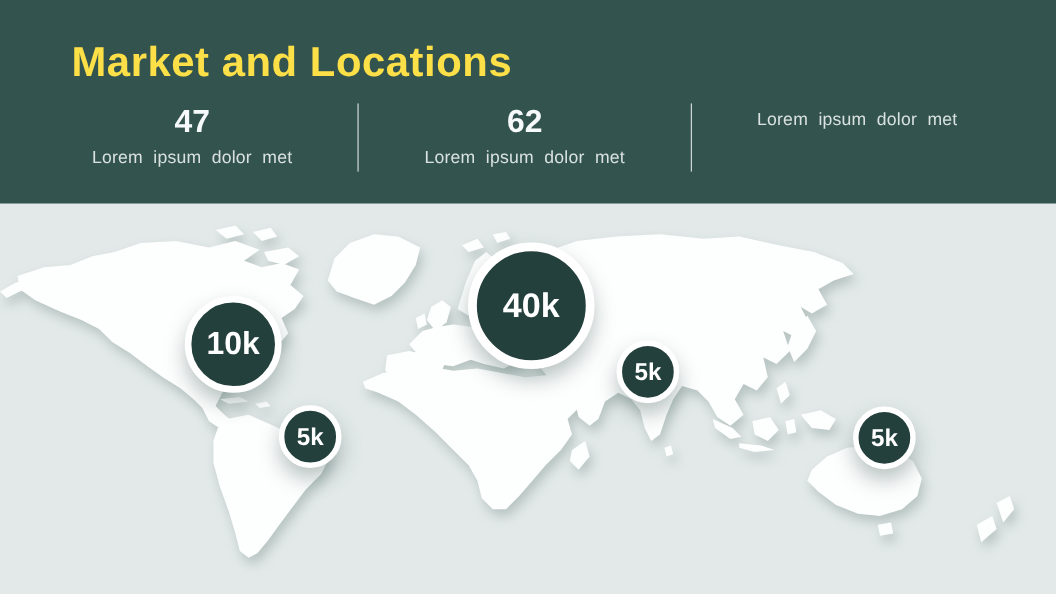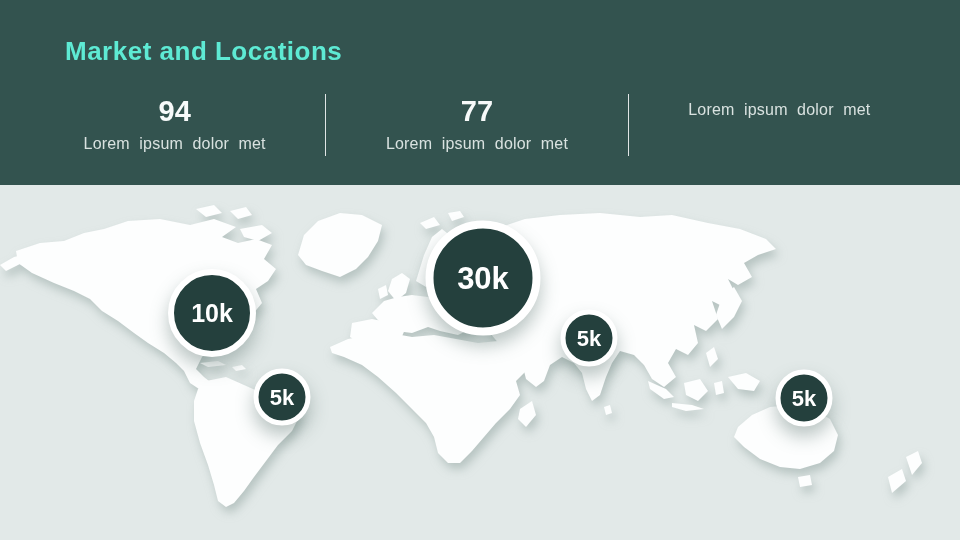--- a/index.html
+++ b/index.html
@@ -21,24 +21,24 @@
     position: absolute;
     top: 0; left: 0;
     width: 960px;
     height: 185px;
     background: var(--header-bg, #33534f);
   }
   .page-title {
     position: absolute;
     left: 65px;
     top: 36px;
-    font-size: 26px;
+    font-size: 38px;
     font-weight: 700;
     letter-spacing: 0.5px;
-    color: #5eead4;
+    color: #fde047;
   }
   .stats {
     position: absolute;
     left: 24px;
     top: 94px;
     width: 906px;
     height: 64px;
     display: flex;
     align-items: stretch;
   }
@@ -105,26 +105,26 @@
 </head>
 <body>
 
 <div class="slide">
 
   <div class="header">
     <div class="page-title">Market and Locations</div>
 
     <div class="stats">
       <div class="stat">
-        <div class="stat-value">94</div>
+        <div class="stat-value">47</div>
         <div class="stat-label">Lorem ipsum dolor met</div>
       </div>
       <div class="stat-divider"></div>
       <div class="stat">
-        <div class="stat-value">77</div>
+        <div class="stat-value">62</div>
         <div class="stat-label">Lorem ipsum dolor met</div>
       </div>
       <div class="stat-divider"></div>
       <div class="stat">
         <div class="stat-label">Lorem ipsum dolor met</div>
       </div>
     </div>
   </div>
 
   <div class="map-area">
@@ -178,21 +178,21 @@
 
       <path d="M738,242 L752,230 L770,222 L792,220 L812,224 L830,234 L838,250 L834,266 L820,278 L800,284 L780,282 L760,274 L744,262 L734,252 Z"></path>
 
       <path d="M798,292 L810,290 L812,300 L800,302 Z"></path>
 
       <path d="M906,272 L918,266 L922,278 L912,290 Z"></path>
       <path d="M888,292 L902,284 L906,296 L892,308 Z"></path>
     </svg>
 
     <div class="marker-layer">
-        <div class="marker" style="left: 212px; top: 128px; width: 76px; height: 76px; border-width: 6px; font-size: 25px;">10k</div>
+        <div class="marker" style="left: 212px; top: 128px; width: 76px; height: 76px; border-width: 6px; font-size: 29px;">10k</div>
         <div class="marker" style="left: 282px; top: 212px; width: 47px; height: 47px; border-width: 5px; font-size: 22px;">5k</div>
-        <div class="marker" style="left: 483px; top: 93px; width: 99px; height: 99px; border-width: 8px; font-size: 31px;">30k</div>
+        <div class="marker" style="left: 483px; top: 93px; width: 99px; height: 99px; border-width: 8px; font-size: 31px;">40k</div>
         <div class="marker" style="left: 589px; top: 153px; width: 47px; height: 47px; border-width: 5px; font-size: 22px;">5k</div>
         <div class="marker" style="left: 804px; top: 213px; width: 47px; height: 47px; border-width: 5px; font-size: 22px;">5k</div>
       </div>
   </div>
 
 </div>
 
 </body></html>

